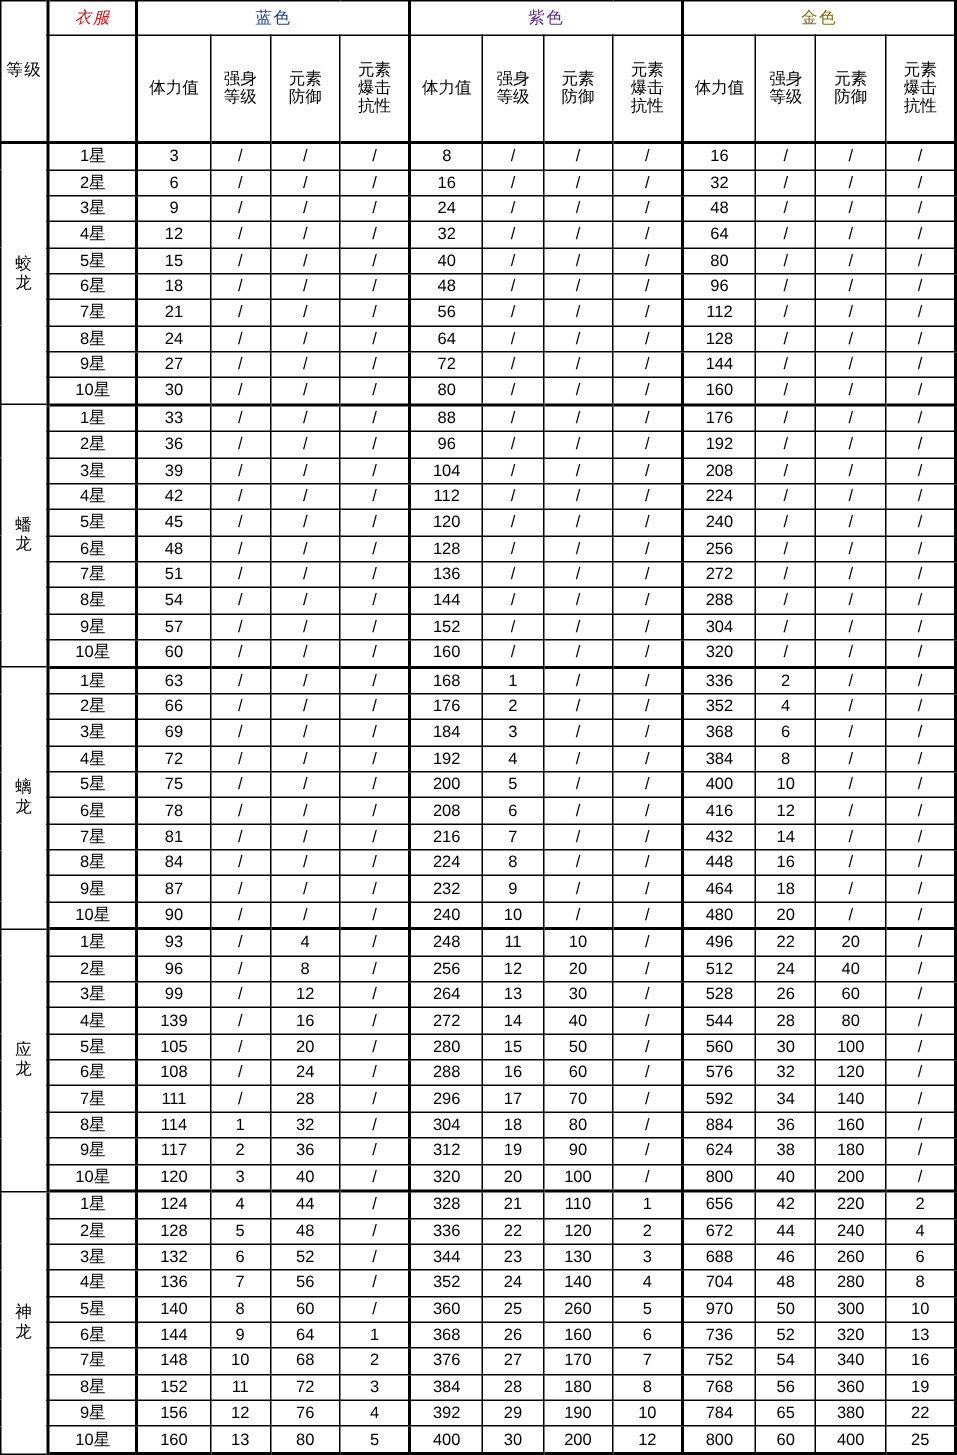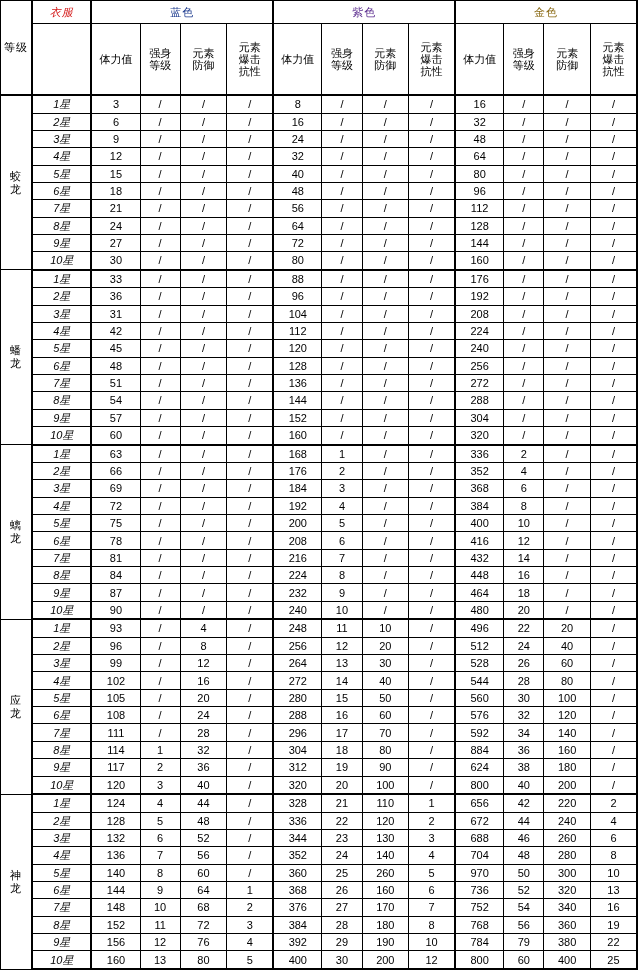--- a/index.html
+++ b/index.html
@@ -70,21 +70,20 @@
     font-weight: bold;
     letter-spacing: 1px;
     width: 30px;
   }
   .dragon span { display: block; line-height: 1.15; }
   .star {
     text-align: right;
     padding-right: 4px;
     font-size: 11px;
     width: 56px;
-    font-style: italic;
   }
   .num {
     text-align: left;
     padding-left: 5px;
     font-size: 11px;
   }
   .slash {
     text-align: left;
     padding-left: 5px;
     font-size: 11px;
@@ -362,21 +361,21 @@
           <td class="slash">/</td>
           <td class="slash">/</td>
           <td class="slash thickr">/</td>
           <td class="num">192</td>
           <td class="slash">/</td>
           <td class="slash">/</td>
           <td class="slash thickr">/</td>
         </tr>
         <tr>
           <td class="star thickr">3星</td>
-          <td class="num">31</td>
+          <td class="num">39</td>
           <td class="slash">/</td>
           <td class="slash">/</td>
           <td class="slash thickr">/</td>
           <td class="num">104</td>
           <td class="slash">/</td>
           <td class="slash">/</td>
           <td class="slash thickr">/</td>
           <td class="num">208</td>
           <td class="slash">/</td>
           <td class="slash">/</td>
@@ -685,21 +684,21 @@
           <td class="num">13</td>
           <td class="num">30</td>
           <td class="slash thickr">/</td>
           <td class="num">528</td>
           <td class="num">26</td>
           <td class="num">60</td>
           <td class="slash thickr">/</td>
         </tr>
         <tr>
           <td class="star thickr">4星</td>
-          <td class="num">102</td>
+          <td class="num">139</td>
           <td class="slash">/</td>
           <td class="num">16</td>
           <td class="slash thickr">/</td>
           <td class="num">272</td>
           <td class="num">14</td>
           <td class="num">40</td>
           <td class="slash thickr">/</td>
           <td class="num">544</td>
           <td class="num">28</td>
           <td class="num">80</td>
@@ -923,21 +922,21 @@
           <td class="star thickr">9星</td>
           <td class="num">156</td>
           <td class="num">12</td>
           <td class="num">76</td>
           <td class="num thickr">4</td>
           <td class="num">392</td>
           <td class="num">29</td>
           <td class="num">190</td>
           <td class="num thickr">10</td>
           <td class="num">784</td>
-          <td class="num">79</td>
+          <td class="num">65</td>
           <td class="num">380</td>
           <td class="num thickr">22</td>
         </tr>
         <tr>
           <td class="star thickr thickb">10星</td>
           <td class="num thickb">160</td>
           <td class="num thickb">13</td>
           <td class="num thickb">80</td>
           <td class="num thickr thickb">5</td>
           <td class="num thickb">400</td>

